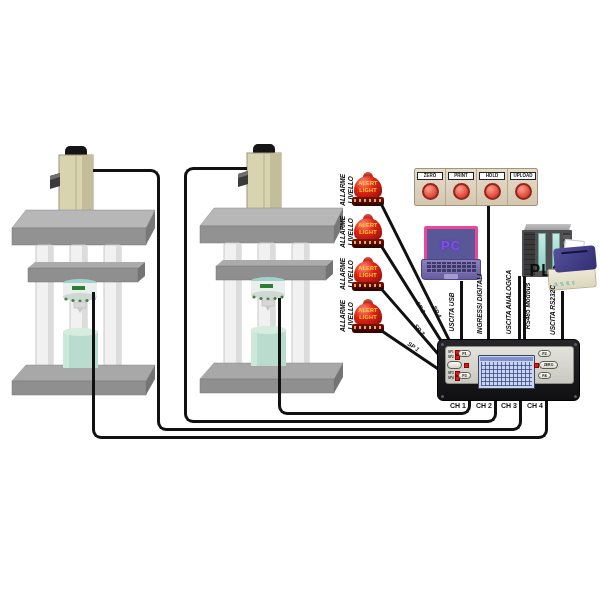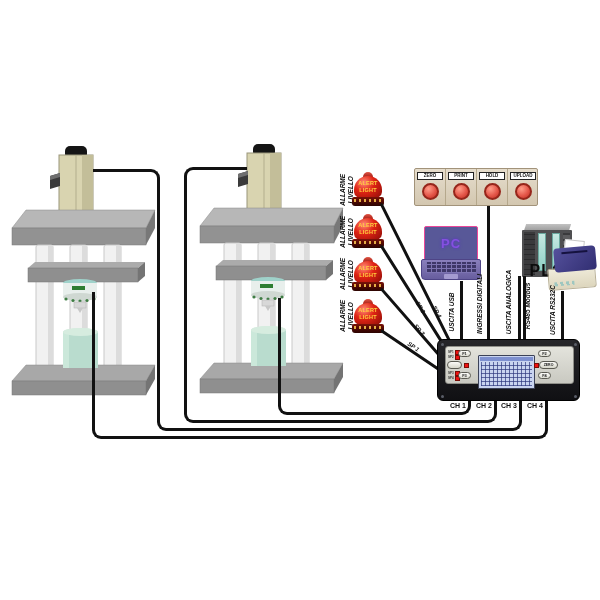--- a/index.html
+++ b/index.html
@@ -41,21 +41,21 @@
   .pcell{flex:1;border-right:1px solid #b5a88c;display:flex;flex-direction:column;
          align-items:center;padding:3px 2px 2px;box-sizing:border-box;}
   .pcell:last-child{border-right:none;}
   .pplate{width:24px;background:#fff;border:1px solid #222;font:700 4.5px/6px "Liberation Sans",sans-serif;
          text-align:center;color:#111;}
   .pbtn{width:13px;height:13px;margin-top:3px;border-radius:50%;
          background:radial-gradient(circle at 35% 30%,#ff9d8a,#e4574a 55%,#bf2c20);border:2px solid #96261b;}
   
   .laptop{left:421px;top:226px;width:60px;height:58px;}
   .lt-screen{position:absolute;left:3px;top:0;width:54px;height:33px;box-sizing:border-box;
-         background:#585898;border:1px solid #ec4899;border-radius:2px 2px 0 0;padding:16px;}
+         background:#585898;border:3px solid #ec4899;border-radius:2px 2px 0 0;padding:16px;}
   .lt-screen-inner{width:100%;height:100%;background:#181858;display:flex;align-items:center;
          justify-content:center;font:700 13px "Liberation Sans",sans-serif;color:#8450e0;
          letter-spacing:1px;text-shadow:0 0 3px #5a2ecc;}
   .lt-base{position:absolute;left:0;top:33px;width:60px;height:21px;box-sizing:border-box;
          background:linear-gradient(#8a80bc,#675d9e);border:1px solid #4e4486;border-radius:2px 2px 4px 4px;}
   .lt-kb{position:absolute;left:4px;top:2px;width:50px;height:11px;background:#3e3768;border-radius:1px;
          background-image:repeating-linear-gradient(90deg,#7d74b2 0 1px,transparent 1px 5px),
                           repeating-linear-gradient(0deg,#7d74b2 0 1px,transparent 1px 4px);}
   .lt-pad{position:absolute;left:22px;top:14px;width:14px;height:5px;background:#a49bd0;border-radius:1px;}
   

